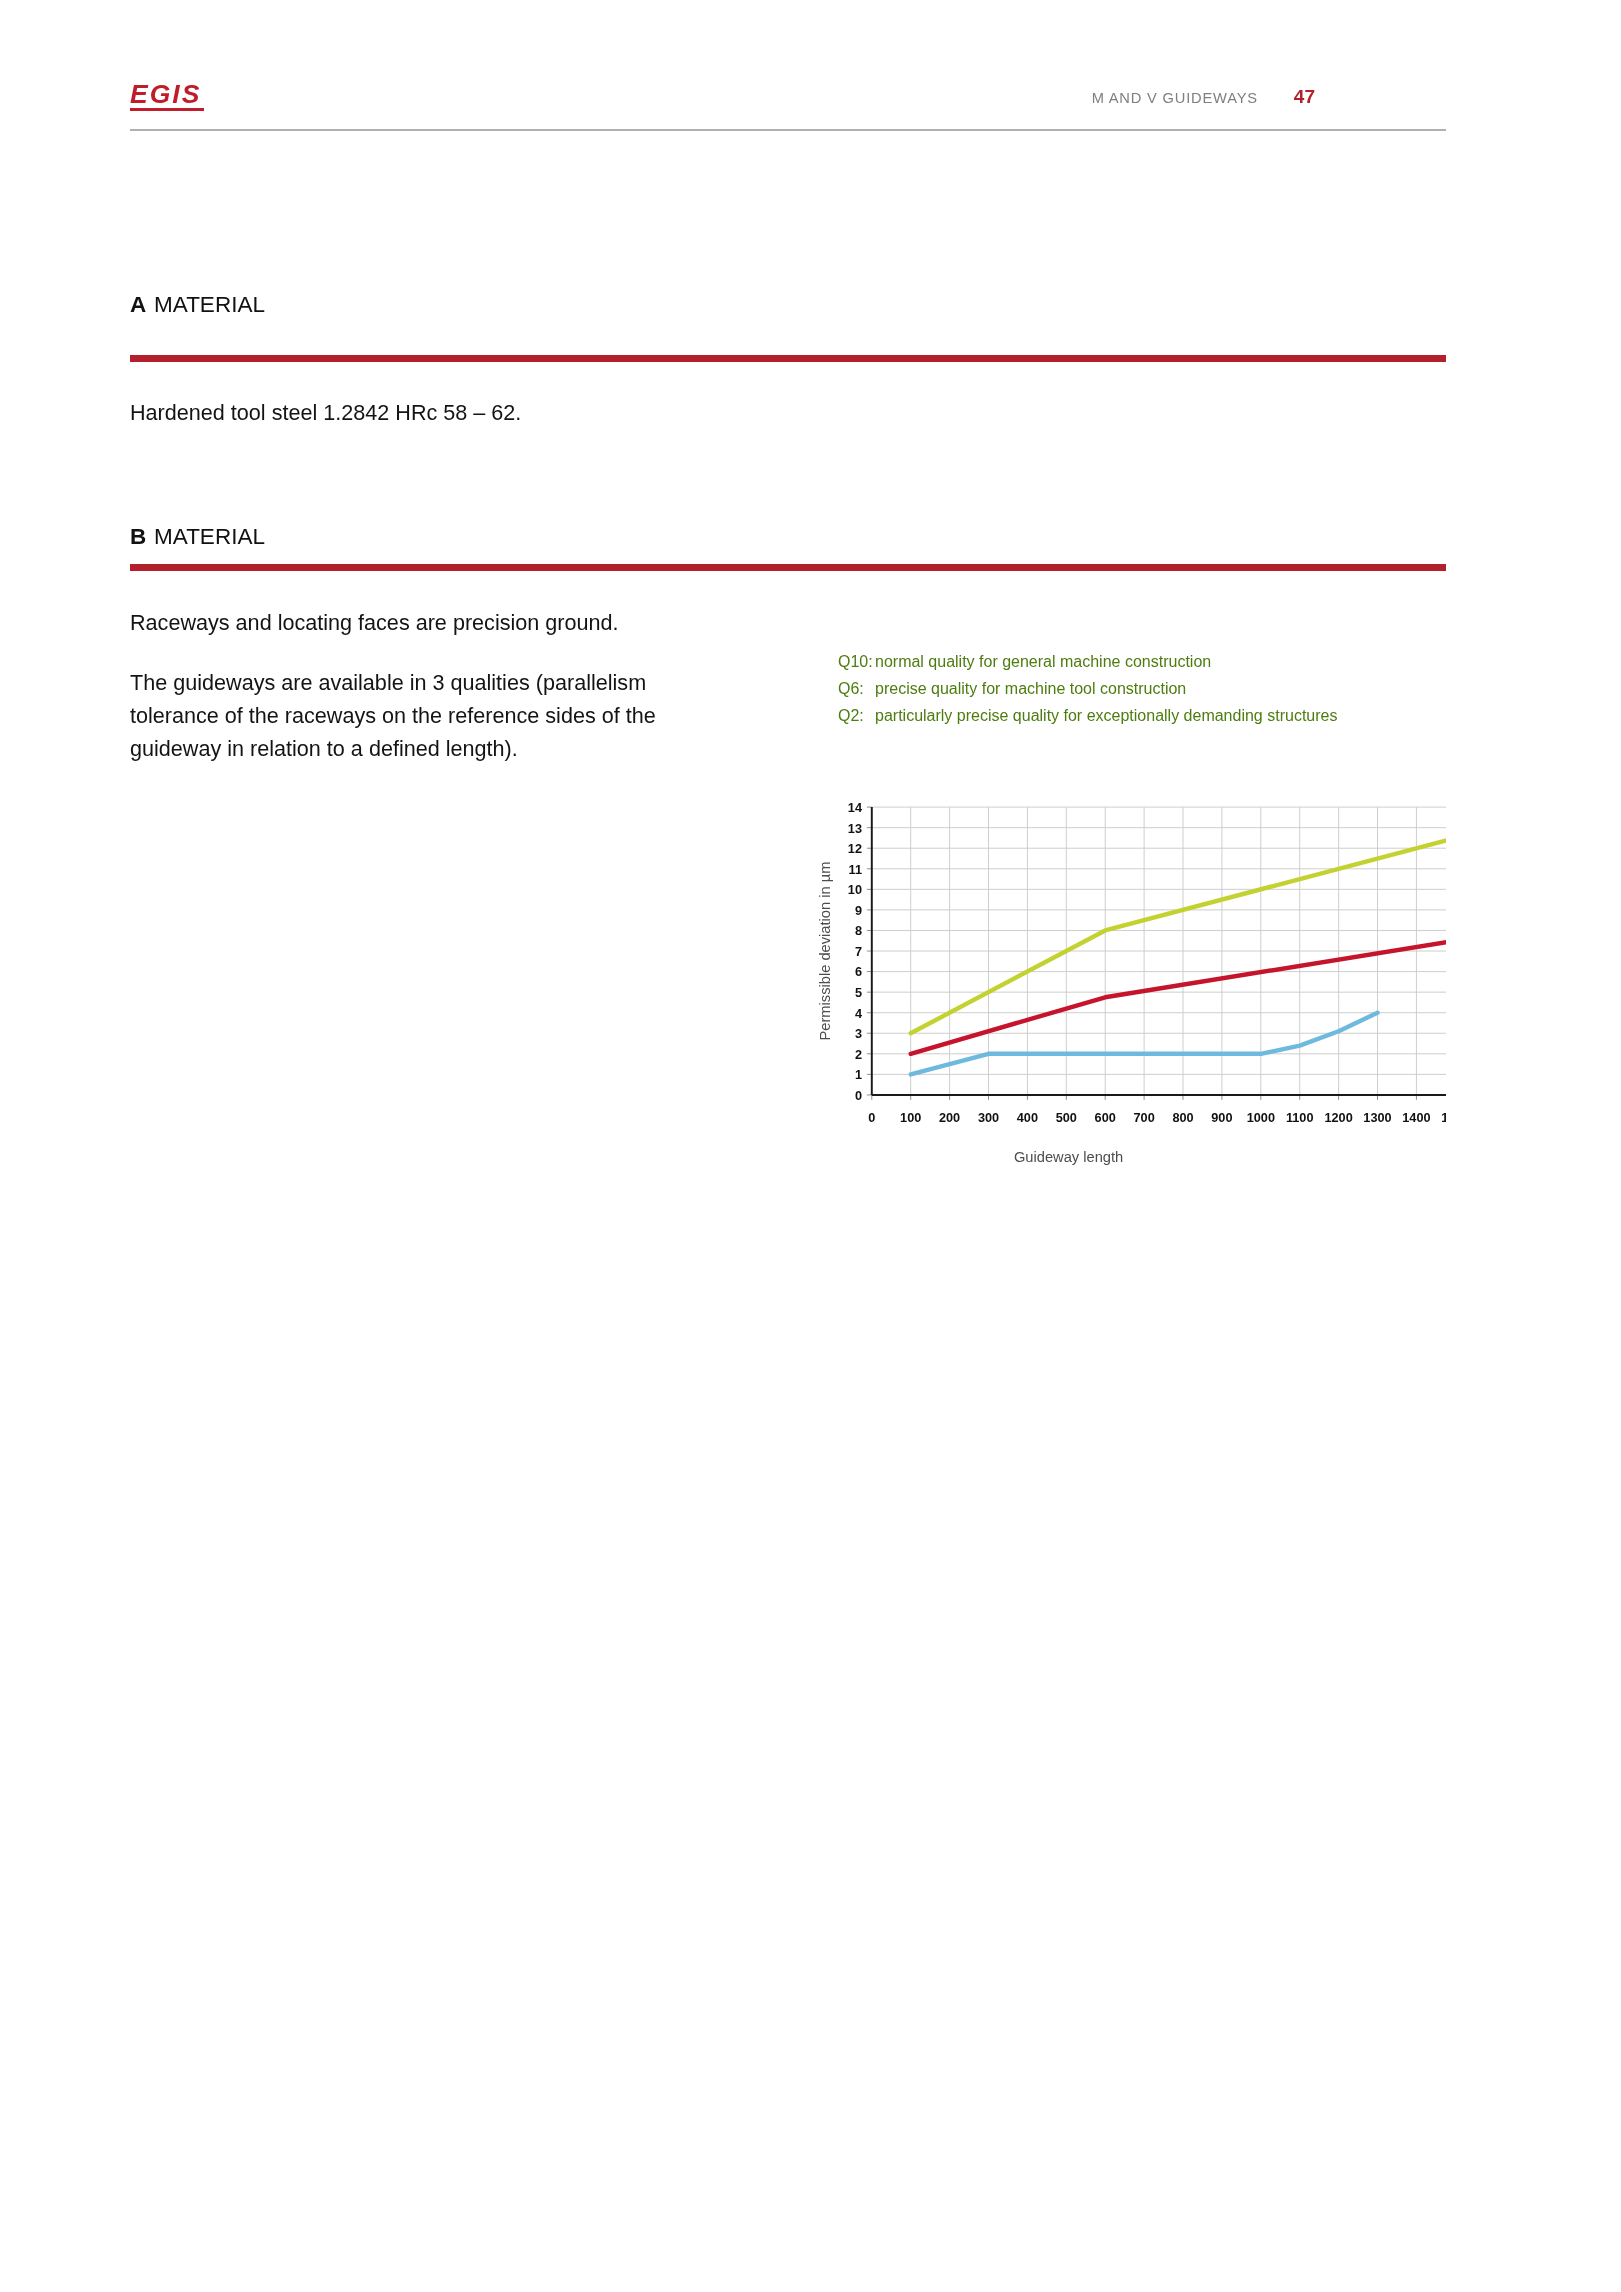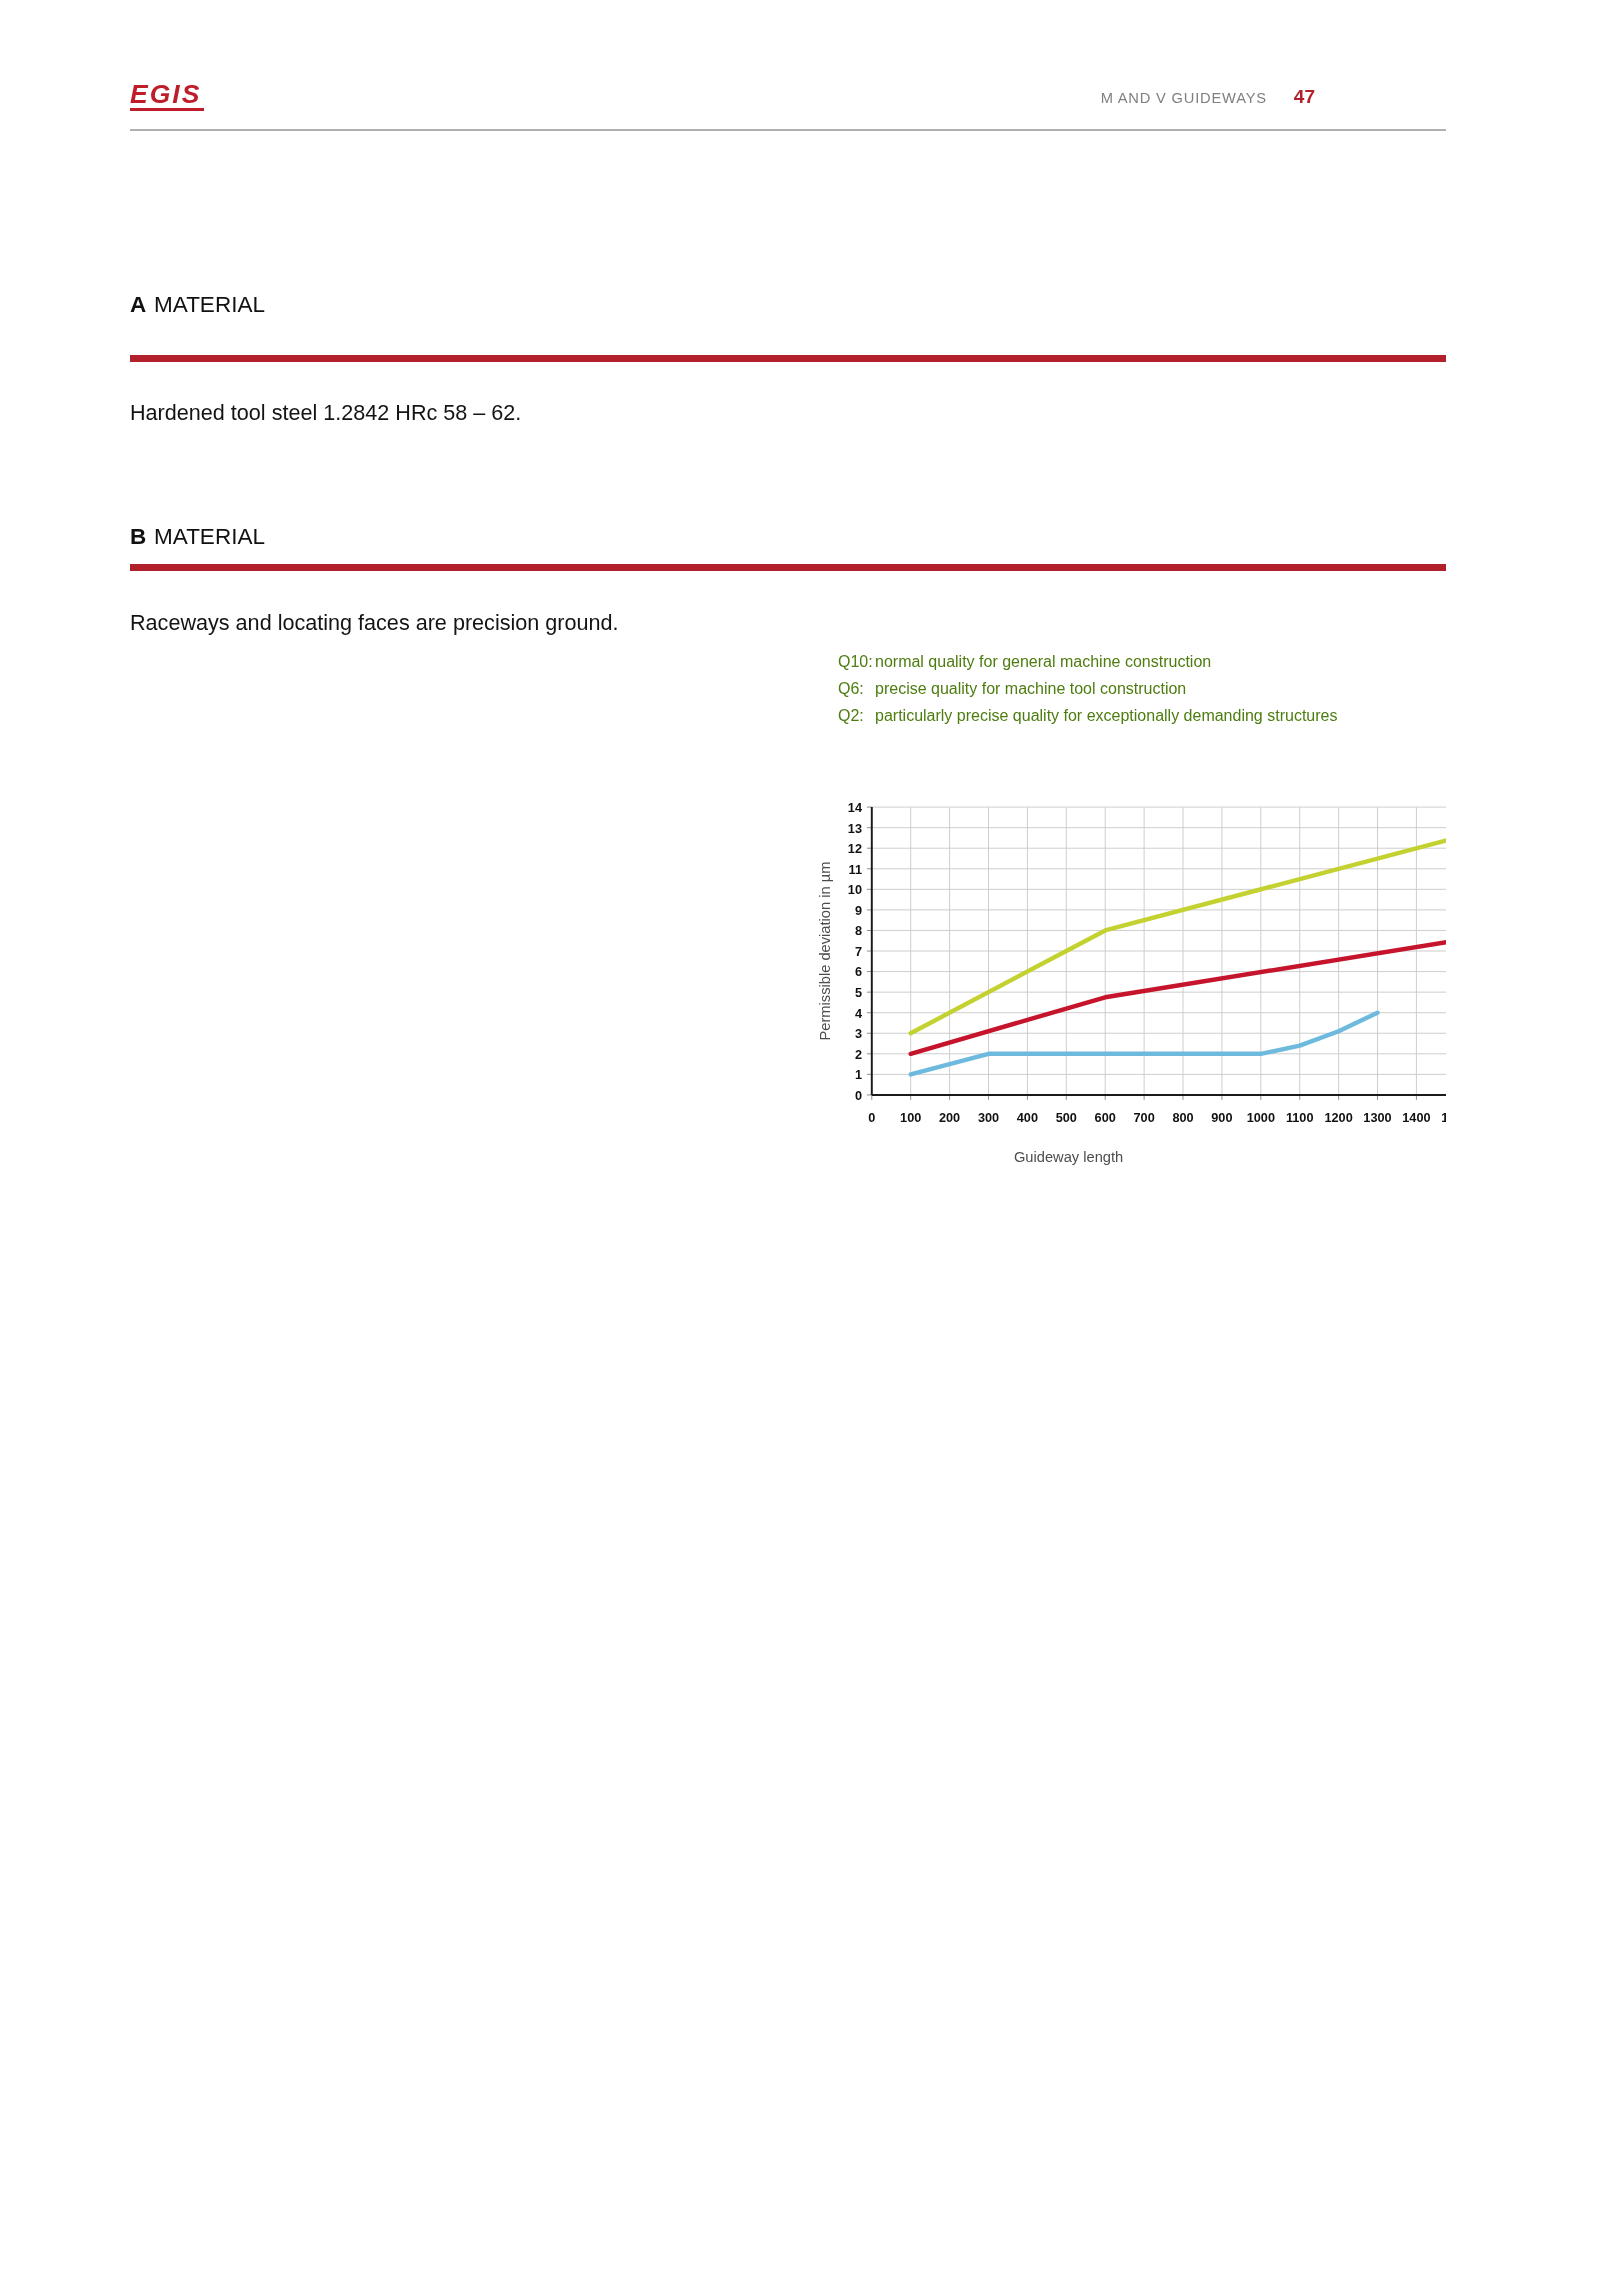--- a/index.html
+++ b/index.html
@@ -10,21 +10,21 @@
   }
   
   .logo {
     position:absolute; left:130px; top:82px;
     font-weight:bold; font-style:italic; font-size:26.5px; letter-spacing:2px;
     color:#c01d2a; border-bottom:3.9px solid #c01d2a; padding:0 2.9px 1px 0;
     line-height:24.5px;
   }
   .header-right {
     position:absolute; top:86px; right:131px;
-    display:flex; align-items:baseline; gap:27px;
+    display:flex; align-items:baseline; gap:36px;
   }
   .header-title { font-size:14.7px; color:#7f7f7f; letter-spacing:0.8px; }
   .header-page { font-size:19px; font-weight:bold; color:#b2202c; }
   .header-rule {
     position:absolute; left:130px; top:129px; width:1359px; height:2px;
     background:#b0b0b0;
   }
   
   .section-heading { position:absolute; left:130px; font-size:22.5px; color:#111; }
   .sec-letter { font-weight:bold; margin-right:7.8px; }
@@ -64,20 +64,21 @@
     <span class="sec-letter">A</span><span>MATERIAL</span>
   </div>
   <div class="redbar" style="top:355px;"></div>
   <div class="body-text" style="top:400px;">Hardened tool steel 1.2842 HRc 58 – 62.</div>
 
   <div class="section-heading" style="top:524px;">
     <span class="sec-letter">B</span><span>MATERIAL</span>
   </div>
   <div class="redbar" style="top:564px;"></div>
   <div class="body-text" style="top:610px;">Raceways and locating faces are precision ground.</div>
+  <div class="body-text paragraph" style="top:666px;">The guideways are available in 3 qualities (parallelism tolerance of the raceways on the reference sides of the guideway in relation to a defined length).</div>
 
   <div class="legend">
     <div class="legend-row">
       <span>Q10:</span>
       <span>normal quality for general machine construction</span>
     </div>
     <div class="legend-row">
       <span>Q6:</span>
       <span>precise quality for machine tool construction</span>
     </div>

